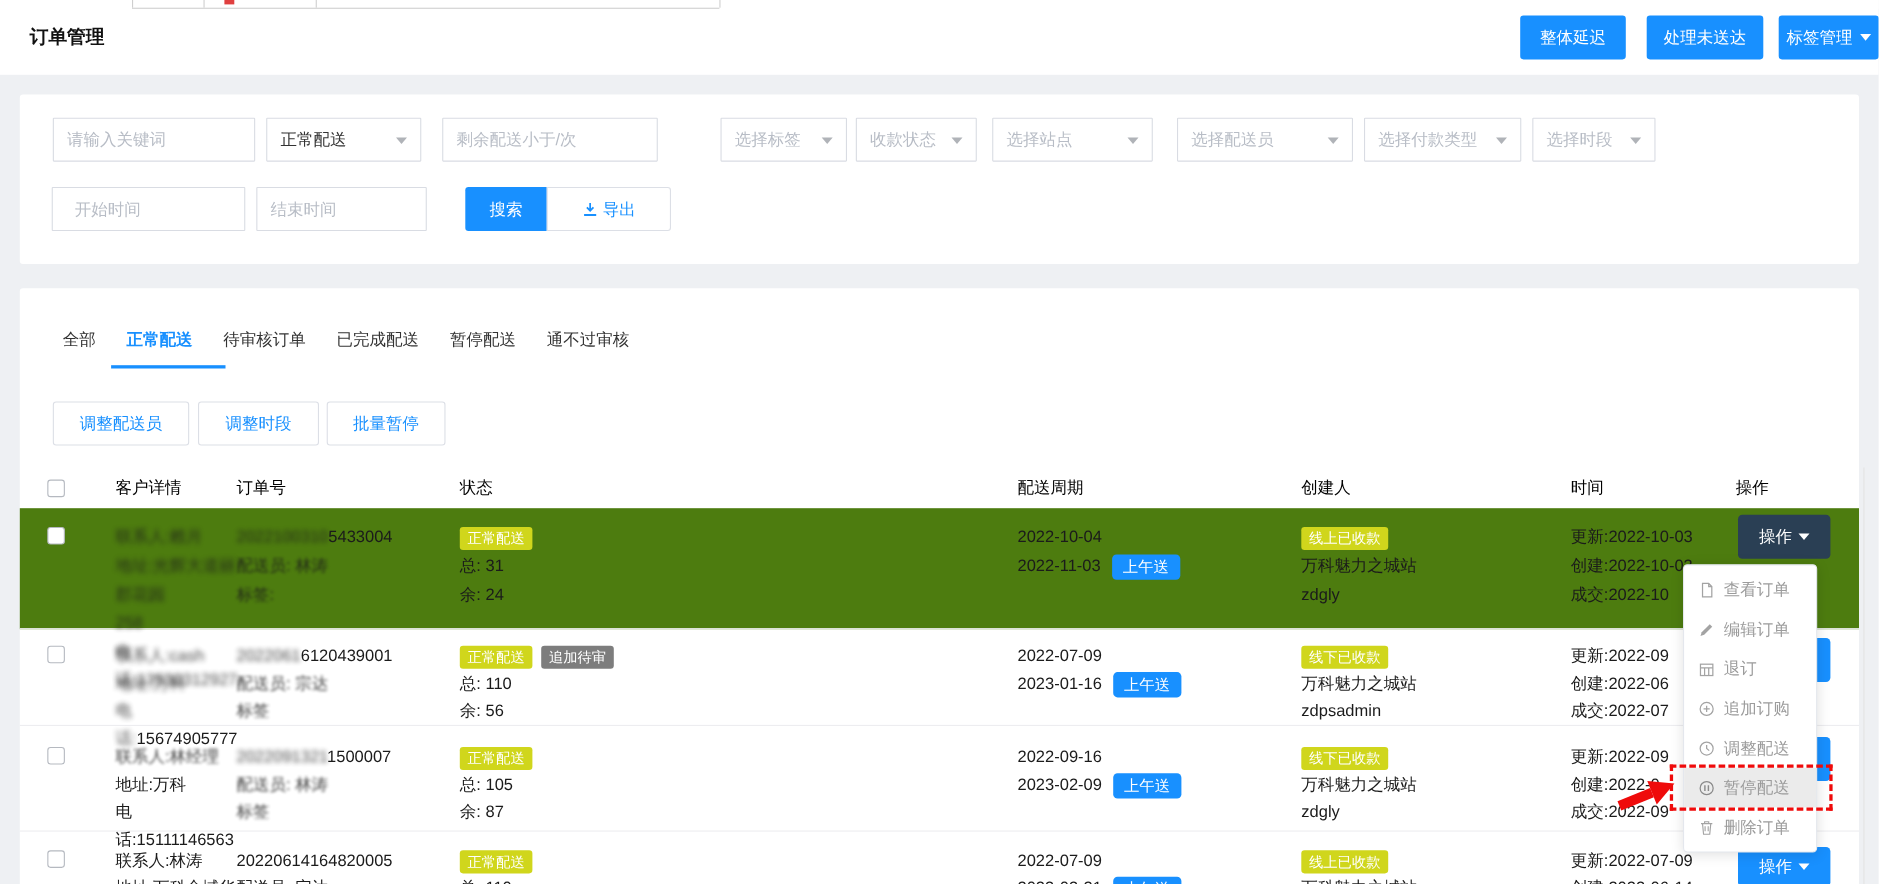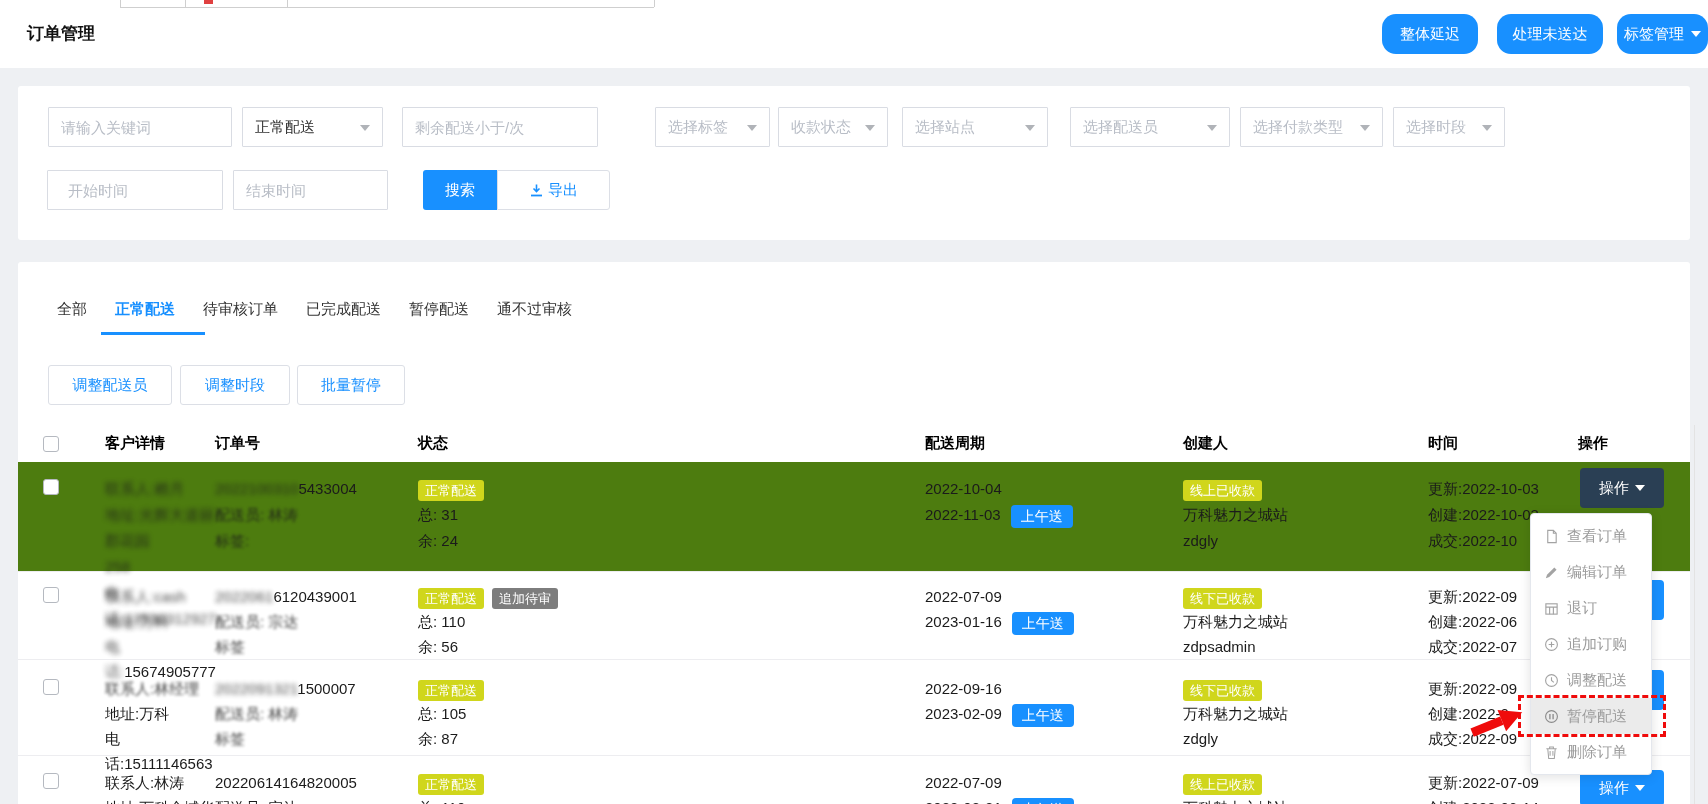--- a/index.html
+++ b/index.html
@@ -10,21 +10,21 @@
   
   .topstrip { position:absolute; left:0; top:0; width:1708px; height:8px; background:#fff; z-index:5; }
   .topstrip .vline { position:absolute; top:0; width:1px; height:7px; background:#cfcfcf; }
   .topstrip .hline { position:absolute; top:7px; left:120px; width:534px; height:1px; background:#cfcfcf; }
   .topstrip .reddot { position:absolute; left:204px; top:0; width:9px; height:4px; background:#e04040; }
 
   
   .header { position:absolute; left:0; top:0; width:1708px; height:68px; background:#fff; }
   .page-title { position:absolute; left:27px; top:22px; font-size:17px; font-weight:bold; color:#111; }
   .hbtn { position:absolute; top:14px; height:40px; background:#1890ff; color:#fff; font-size:15px;
-          border:none; border-radius:14px; display:flex; align-items:center; justify-content:center; gap:7px; cursor:pointer; }
+          border:none; border-radius:3px; display:flex; align-items:center; justify-content:center; gap:7px; cursor:pointer; }
   .caret-down-white { width:0; height:0; border-left:5px solid transparent; border-right:5px solid transparent; border-top:6px solid #fff; }
   .caret-down-gray { position:absolute; right:12px; top:17px; width:0; height:0; border-left:5px solid transparent; border-right:5px solid transparent; border-top:6px solid #b0b3b8; }
 
   
   .card { position:absolute; background:#fff; border-radius:3px; }
   .filter-card { left:18px; top:86px; width:1672px; height:154px; }
   .table-card  { left:18px; top:262px; width:1672px; height:600px; }
 
   .input, .select { position:absolute; height:40px; border:1px solid #d9dce3; border-radius:1px; background:#fff;
                     font-size:15px; padding:0 12px; color:#333; font-family:inherit; }
@@ -42,21 +42,21 @@
   .tab { cursor:pointer; position:relative; padding:0 2px; }
   .tab.active { color:#1890ff; font-weight:bold; }
   .tab.active::after { content:""; position:absolute; left:-12px; right:-28px; bottom:-16px; height:3px; background:#1890ff; }
 
   
   .bulk-btn { position:absolute; top:103px; height:40px; background:#fff; border:1px solid #dcdfe6; border-radius:3px;
               color:#1890ff; font-size:15px; cursor:pointer; }
 
   
   .thead, .trow { display:flex; align-items:flex-start; padding-left:25px; width:1672px; }
-  .thead { position:absolute; top:163px; height:37px; font-weight:bold; font-size:15px; color:#000; align-items:center; }
+  .thead { position:absolute; top:163px; height:37px; font-weight:normal; font-size:15px; color:#000; align-items:center; }
   .rows { position:absolute; top:200px; left:0; width:1672px; }
   .trow { border-bottom:1px solid #ededf0; font-size:15px; color:#1b1b1b; }
   .trow.r0 { height:110px; background:#4d7c0f; padding-top:14px; }
   .trow.r1 { height:88px;  padding-top:12px; }
   .trow.r2 { height:96px;  padding-top:16px; }
   .trow.r3 { height:150px; padding-top:14px; }
   .col-cb{width:62px;} .col-customer{width:110px;} .col-order{width:203px;} .col-status{width:507px;}
   .col-cycle{width:258px;} .col-creator{width:245px;} .col-time{width:150px;} .col-action{width:112px;}
   .r0 .line{line-height:26px;} .r1 .line,.r2 .line,.r3 .line{line-height:25px;}
   .checkbox { width:16px; height:16px; border:1px solid #b5b9c0; border-radius:3px; background:#fff; margin-top:3px; cursor:pointer; }

